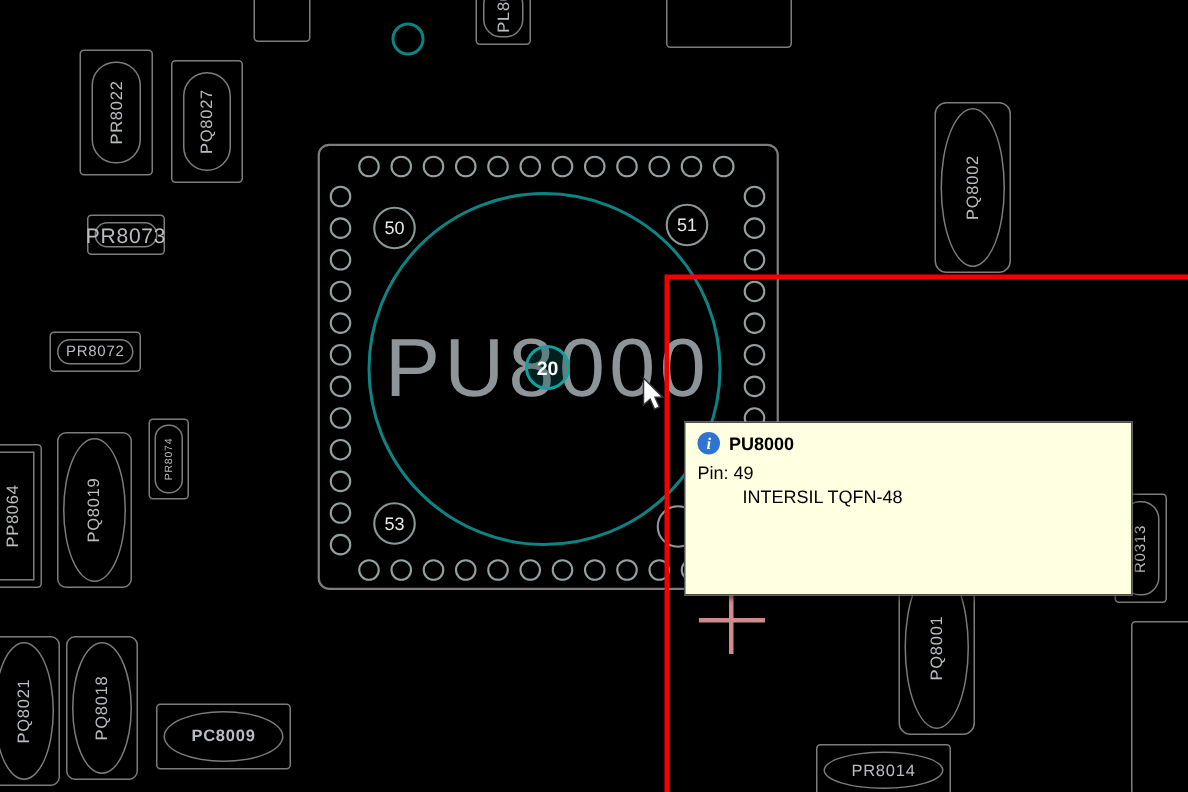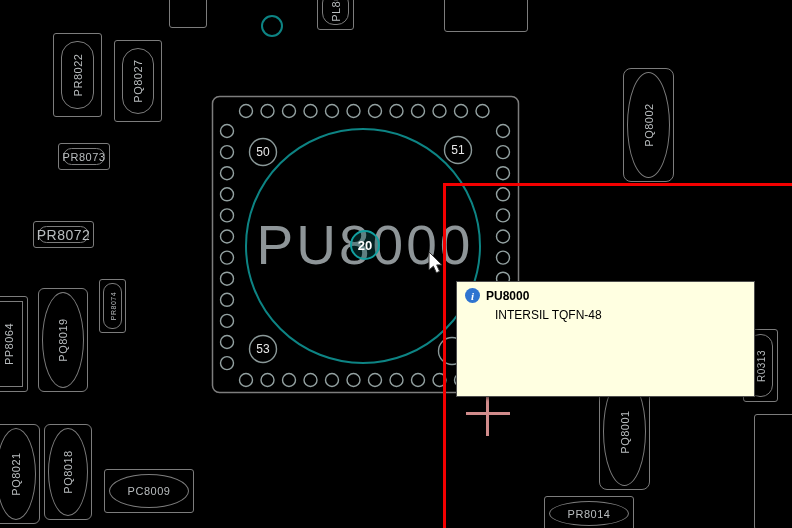--- a/index.html
+++ b/index.html
@@ -122,25 +122,25 @@
   <div class="comp" style="left:53px;top:33px;width:47px;height:82px;">
     <div class="inner" style="left:7px;top:7px;right:7px;bottom:7px;border-radius:16px;"></div>
     <span class="lbl v">PR8022</span>
   </div>
   <div class="comp" style="left:114px;top:40px;width:46px;height:80px;">
     <div class="inner" style="left:7px;top:7px;right:7px;bottom:7px;border-radius:16px;"></div>
     <span class="lbl v">PQ8027</span>
   </div>
   <div class="comp" style="left:58px;top:143px;width:50px;height:25px;">
     <div class="inner" style="left:4px;top:4px;right:4px;bottom:4px;border-radius:10px;"></div>
-    <span class="lbl" style="font-size:11px;">PR8073</span>
+    <span class="lbl" style="font-size:14px;">PR8073</span>
   </div>
   <div class="comp" style="left:33px;top:221px;width:59px;height:25px;">
     <div class="inner" style="left:4px;top:4px;right:4px;bottom:4px;border-radius:10px;"></div>
-    <span class="lbl" style="font-size:14px;">PR8072</span>
+    <span class="lbl" style="font-size:10px;">PR8072</span>
   </div>
   <div class="comp" style="left:-10px;top:296px;width:36px;height:94px;">
     <div class="inner" style="left:4px;top:4px;right:4px;bottom:4px;"></div>
     <span class="lbl v">PP8064</span>
   </div>
   <div class="comp" style="left:38px;top:288px;width:48px;height:102px;border-radius:6px;">
     <div class="inner" style="left:3px;top:3px;right:3px;bottom:3px;border-radius:50%;"></div>
     <span class="lbl v">PQ8019</span>
   </div>
   <div class="comp" style="left:99px;top:279px;width:25px;height:52px;">
@@ -148,21 +148,21 @@
     <span class="lbl v" style="font-size:7px;">PR8074</span>
   </div>
   <div class="comp" style="left:-8px;top:424px;width:46px;height:98px;border-radius:6px;">
     <div class="inner" style="left:3px;top:3px;right:3px;bottom:3px;border-radius:50%;"></div>
     <span class="lbl v">PQ8021</span>
   </div>
   <div class="comp" style="left:44px;top:424px;width:46px;height:94px;border-radius:6px;">
     <div class="inner" style="left:3px;top:3px;right:3px;bottom:3px;border-radius:50%;"></div>
     <span class="lbl v">PQ8018</span>
   </div>
-  <div class="comp" style="left:104px;top:469px;width:88px;height:42px;">
+  <div class="comp" style="left:104px;top:469px;width:88px;height:42px;font-weight:bold;">
     <div class="inner" style="left:4px;top:4px;right:4px;bottom:4px;border-radius:50%;"></div>
     <span class="lbl">PC8009</span>
   </div>
   <div class="comp" style="left:623px;top:68px;width:49px;height:112px;border-radius:8px;">
     <div class="inner" style="left:3px;top:3px;right:3px;bottom:3px;border-radius:50%;"></div>
     <span class="lbl v">PQ8002</span>
   </div>
   <div class="comp" style="left:599px;top:373px;width:49px;height:115px;border-radius:8px;">
     <div class="inner" style="left:3px;top:3px;right:3px;bottom:3px;border-radius:50%;"></div>
     <span class="lbl v">PQ8001</span>
@@ -189,20 +189,21 @@
   <div class="crosshair">
     <div class="h"></div>
     <div class="vv"></div>
   </div>
 
   <div class="tooltip">
     <div class="tt-title-row">
       <span class="info-icon">i</span>
       <span class="tt-title">PU8000</span>
     </div>
+    <div class="tt-line">Pin: 49</div>
     <div class="tt-line tt-indent">INTERSIL TQFN-48</div>
   </div>
 
   <svg class="cursor" width="18" height="26">
     <path d="M1,1 L1,19 L5.4,15.2 L8.4,21.8 L11.6,20.3 L8.7,13.9 L14,13.9 Z" fill="#ffffff" stroke="#333333" stroke-width="1"></path>
   </svg>
 
 </div>
 
 </body></html>

